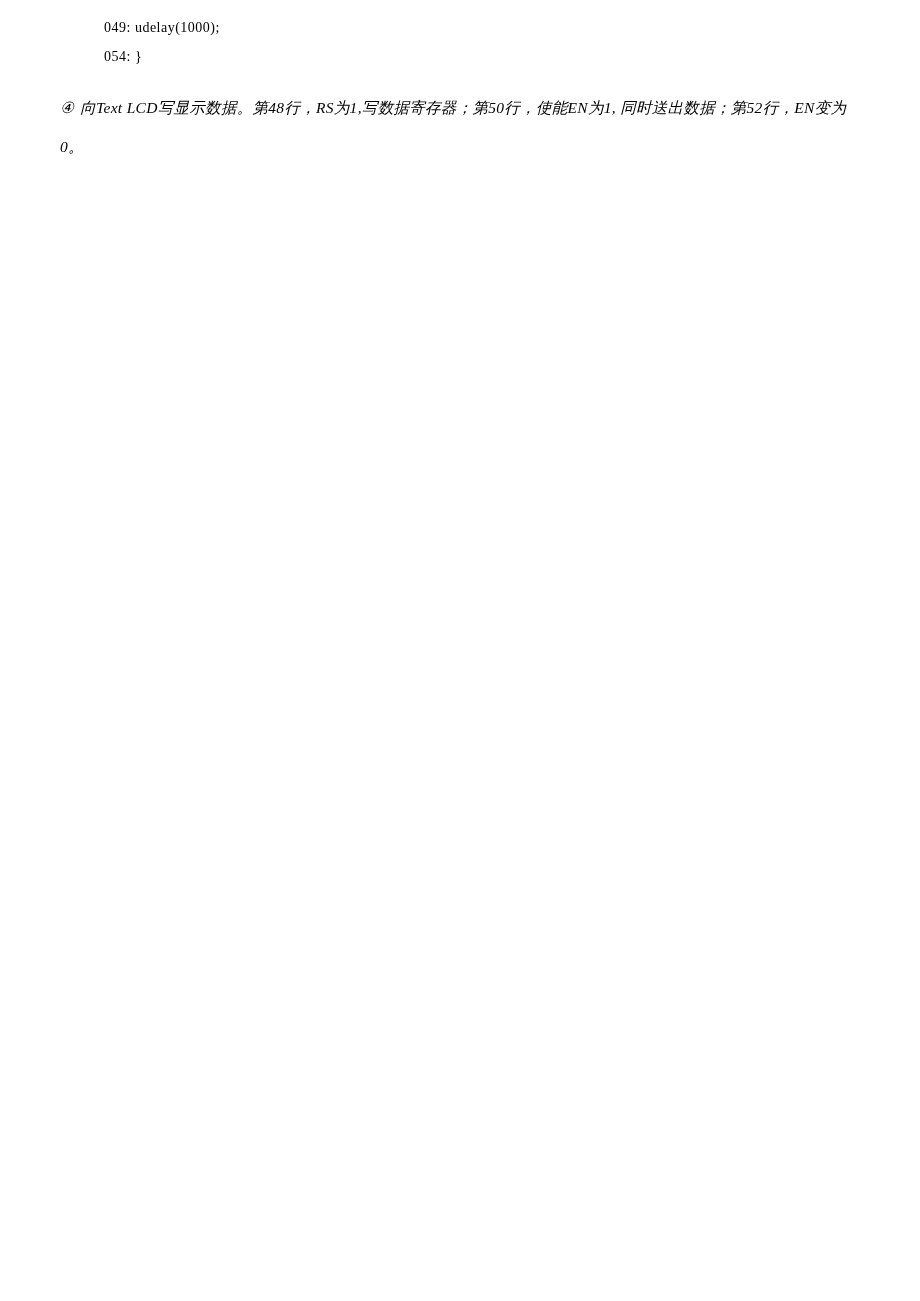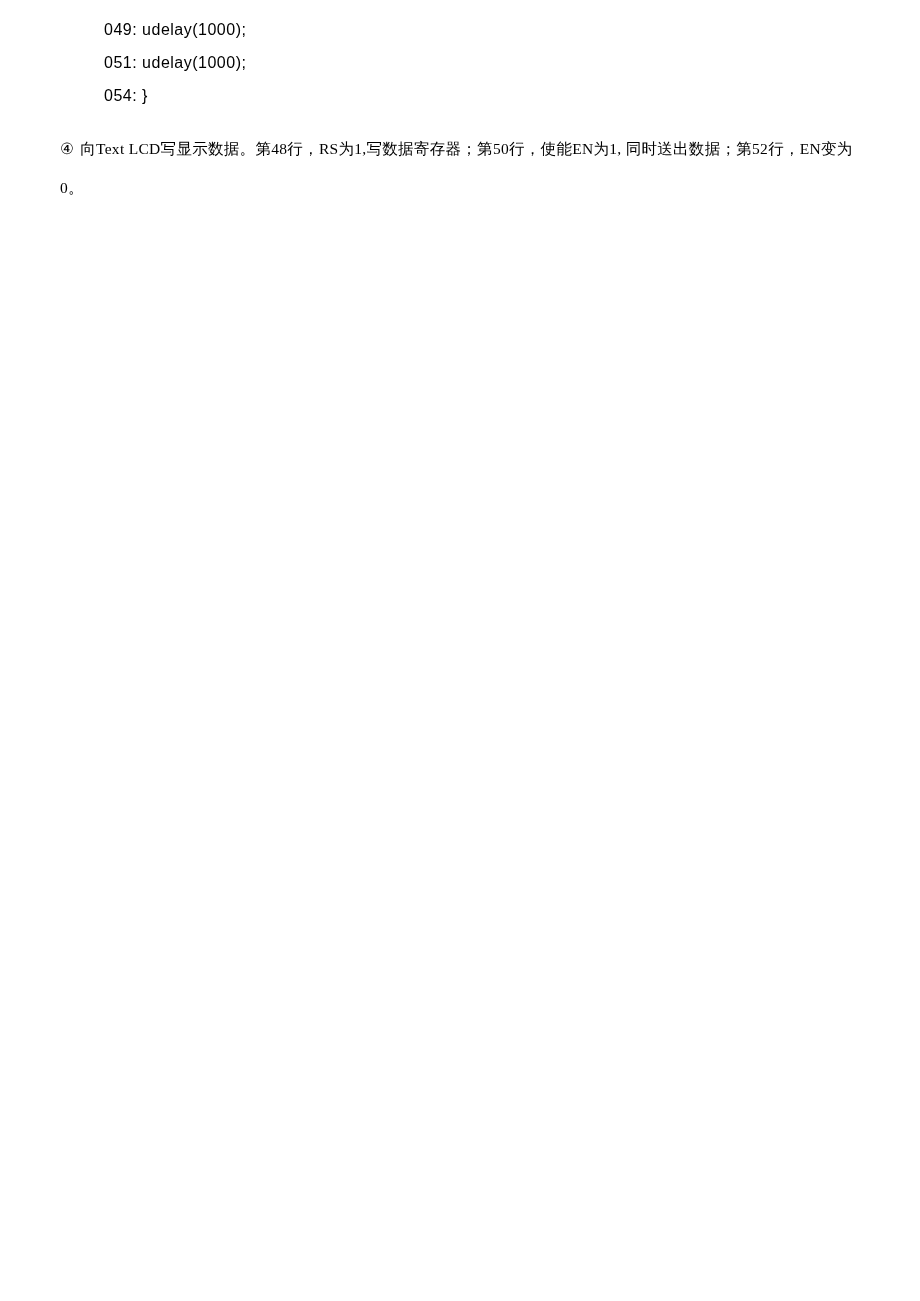--- a/index.html
+++ b/index.html
@@ -12,43 +12,43 @@
       font-family: "SimSun", "宋体", serif;
       font-size: 15.5px;
       color: #000000;
       width: 920px;
       height: 1301px;
       padding: 14px 60px 0 60px;
       line-height: 2.0;
       letter-spacing: 0.3px;
     }
     .code-block {
-      font-family: Liberation Sans, sans-serif;
+      font-family: Liberation Serif, serif;
       margin-left: 44px;
-      font-size: 16px;
+      font-size: 14px;
       line-height: 2.05;
       letter-spacing: 0.5px;
     }
     .code-line {
       white-space: pre;
     }
     .explanation {
       margin-top: 18px;
       line-height: 2.5;
       font-size: 15.5px;
+      font-style: italic;
     }
     .circled {
       display: inline-block;
       margin-right: 6px;
     }
   </style>
 </head>
 <body>
 
 <div class="code-block">
   <div class="code-line">049: udelay(1000);</div>
-  <div class="code-line">051: udelay(1000);</div>
   <div class="code-line">054: }</div>
 </div>
 
 <div class="explanation">
   <span class="circled">④</span><span>向Text LCD写显示数据。第48行，RS为1,写数据寄存器；第50行，使能EN为1, 同时送出数据；第52行，EN变为0。</span>
 </div>
 
 </body></html>

